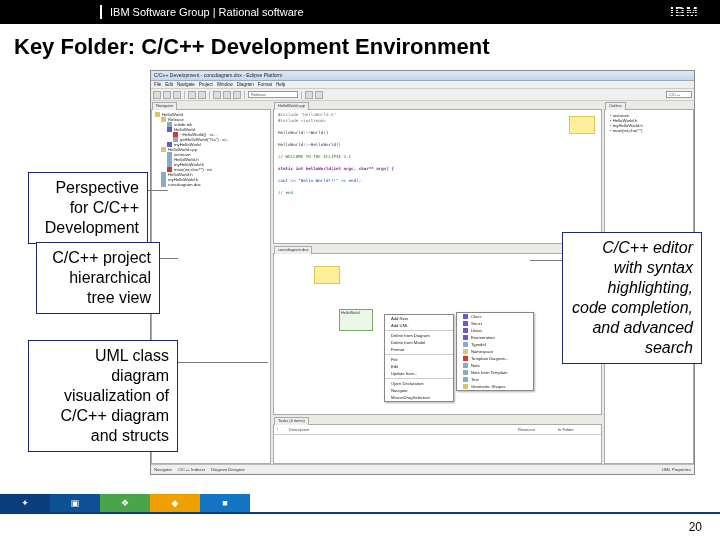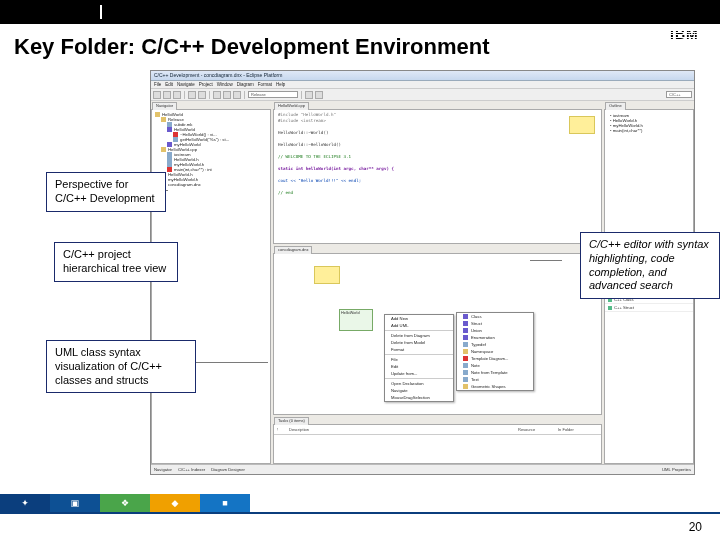--- a/index.html
+++ b/index.html
@@ -20,21 +20,20 @@
     position: relative;
   }
   .topbar .divider { border-left: 2px solid #fff; height: 14px; margin-right: 8px; }
   .ibm-logo {
     position: absolute; right: 14px; top: 5px;
     display: flex; gap: 1px;
   }
   .ibm-logo span {
     display: inline-block; width: 36px; height: 14px;
     background: repeating-linear-gradient(#fff 0 1.2px, #000 1.2px 2.4px);
-    margin-top: 22px;
     -webkit-mask: linear-gradient(#000 0 0);
   }
   .ibm-logo .txt {
     font: 900 14px/14px "Arial Black", Arial;
     color: #fff;
     background: repeating-linear-gradient(#fff 0 1.2px, #000 1.2px 2.4px);
     -webkit-background-clip: text; background-clip: text; color: transparent;
     letter-spacing: 1px;
   }
   
@@ -98,26 +97,25 @@
   .palette{flex:1;}
   .pal-item{font-size:4.2px;padding:1px 3px;border-bottom:1px solid #eee;display:flex;align-items:center;gap:2px;}
   .pal-item .dot{width:4px;height:4px;}
   .statusbar{position:absolute;bottom:0;left:0;right:0;height:10px;background:#eee;border-top:1px solid #bbb;font-size:4.2px;display:flex;align-items:center;padding:0 3px;gap:6px;}
   
   .callout {
     position:absolute;
     background:#fff;
     border:1px solid #1a2a6b;
     padding:5px 8px;
-    font-size:11px;
+    font-size:16px;
     line-height:1.25;
-    text-align:left;
+    text-align:right;
     color:#000;
     z-index:5;
-    margin-left:18px;
   }
   .leader { position:absolute; background:#7a7a7a; height:1px; z-index:4;}
   
   .footer-band {
     position:absolute; left:0; right:0; bottom:28px; height:18px;
     background: linear-gradient(90deg,#0a3d7a 0 18%,#0a3d7a 18%,#0a3d7a 18%,#0a3d7a 18%,#0a3d7a00 18%), #fff;
     display:flex; align-items:flex-end;
   }
   .footer-tiles{display:flex;height:18px;}
   .tile{width:50px;height:18px;display:flex;align-items:center;justify-content:center;font-size:9px;color:#fff;}
@@ -128,34 +126,35 @@
   .tile.e{background:#1474c4;}
   .footer-line{position:absolute;left:0;right:0;bottom:26px;height:2px;background:#0b3e7d;}
   .footer-bottom{position:absolute;left:0;right:0;bottom:0;height:26px;background:#fff;}
   .pagenum{position:absolute;right:18px;bottom:6px;font-size:12px;color:#000;}
 </style>
 </head>
 <body>
 
 <div class="topbar">
   <span class="divider"></span>
+  <span>IBM Software Group | Rational software</span>
   <span class="ibm-logo">
     <span class="txt">IBM</span>
   </span>
 </div>
 
 <h1 class="slide-title">Key Folder: C/C++ Development Environment</h1>
 
 <div class="callout" style="left:28px;top:172px;width:120px;">Perspective for C/C++ Development</div>
 <div class="leader" style="left:148px;top:190px;width:20px;"></div>
 
 <div class="callout" style="left:36px;top:242px;width:124px;">C/C++ project hierarchical tree view</div>
 <div class="leader" style="left:160px;top:258px;width:18px;"></div>
 
-<div class="callout" style="left:28px;top:340px;width:150px;">UML class syntax visualization of C/C++ classes and structs</div>
+<div class="callout" style="left:28px;top:340px;width:150px;">UML class diagram visualization of C/C++ diagram and structs</div>
 <div class="leader" style="left:178px;top:362px;width:90px;"></div>
 
 <div class="callout" style="left:562px;top:232px;width:140px;font-style:italic;">C/C++ editor with syntax highlighting, code completion, and advanced search</div>
 <div class="leader" style="left:530px;top:260px;width:32px;"></div>
 
 <div class="shot-wrap">
   <div class="ide-titlebar">C/C++ Development - concdiagram.dnx - Eclipse Platform</div>
   <div class="ide-menubar">
     <span>File</span>
     <span>Edit</span>

